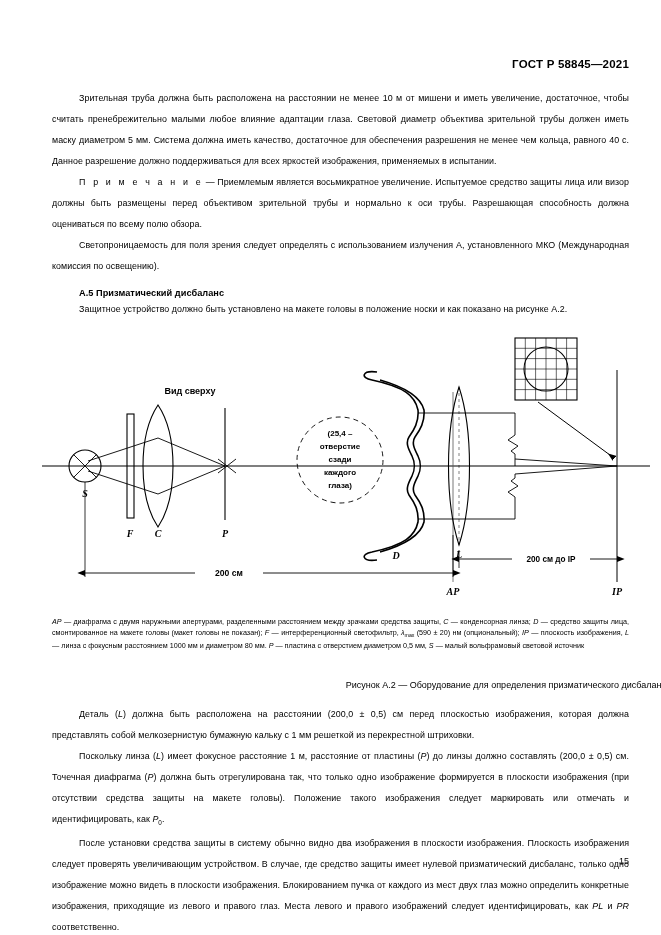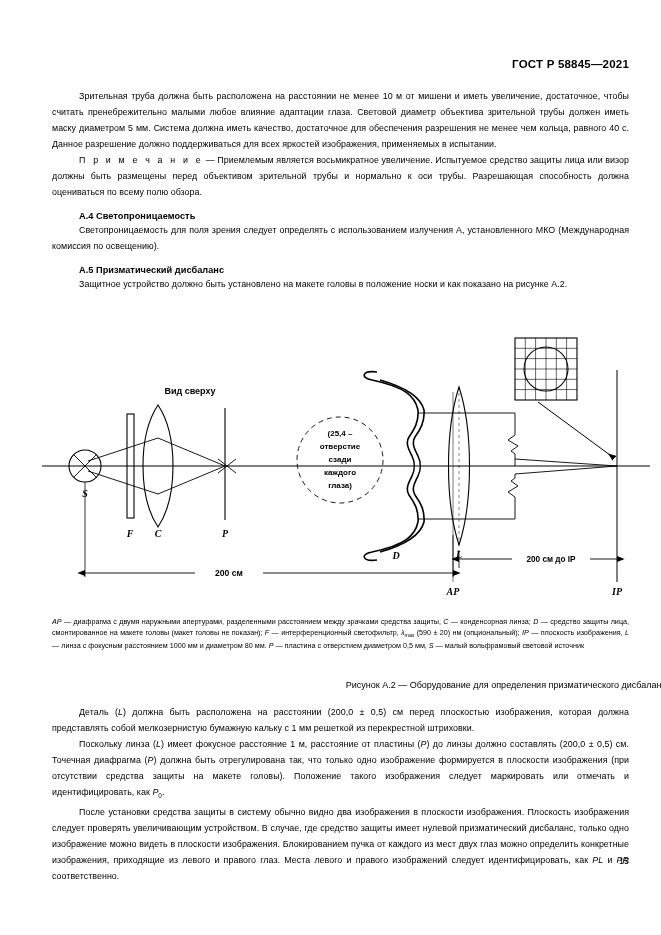--- a/index.html
+++ b/index.html
@@ -33,21 +33,21 @@
   }
   .content {
     position: absolute;
     left: 42px;
     top: 88px;
     width: 577px;
   }
   p.body {
     margin: 0 0 0 0;
     font-size: 8.9px;
-    line-height: 16px;
+    line-height: 21px;
     text-align: justify;
     text-indent: 27px;
     letter-spacing: 0.04px;
   }
   .note-lead {
     letter-spacing: 2.6px;
   }
   h3.sect {
     margin: 11px 0 1px 0;
     font-size: 9.2px;
@@ -105,21 +105,20 @@
 <div class="page">
 
   <div class="header-title">ГОСТ Р 58845—2021</div>
 
   <div class="content">
 
     <p class="body">Зрительная труба должна быть расположена на расстоянии не менее 10 м от мишени и иметь увеличение, достаточное, чтобы считать пренебрежительно малыми любое влияние адаптации глаза. Световой диаметр объектива зрительной трубы должен иметь маску диаметром 5 мм. Система должна иметь качество, достаточное для обеспечения разрешения не менее чем кольца, равного 40 с. Данное разрешение должно поддерживаться для всех яркостей изображения, применяемых в испытании.</p>
 
     <p class="body"><span class="note-lead">П р и м е ч а н и е</span><span> — Приемлемым является восьмикратное увеличение. Испытуемое средство защиты лица или визор должны быть размещены перед объективом зрительной трубы и нормально к оси трубы. Разрешающая способность должна оцениваться по всему полю обзора.</span></p>
 
-    <h3 class="sect">А.4 Светопроницаемость</h3>
 
     <p class="body">Светопроницаемость для поля зрения следует определять с использованием излучения А, установленного МКО (Международная комиссия по освещению).</p>
 
     <h3 class="sect">А.5 Призматический дисбаланс</h3>
 
     <p class="body">Защитное устройство должно быть установлено на макете головы в положение носки и как показано на рисунке А.2.</p>
 
   </div>
 
   <div class="figure-wrap">

